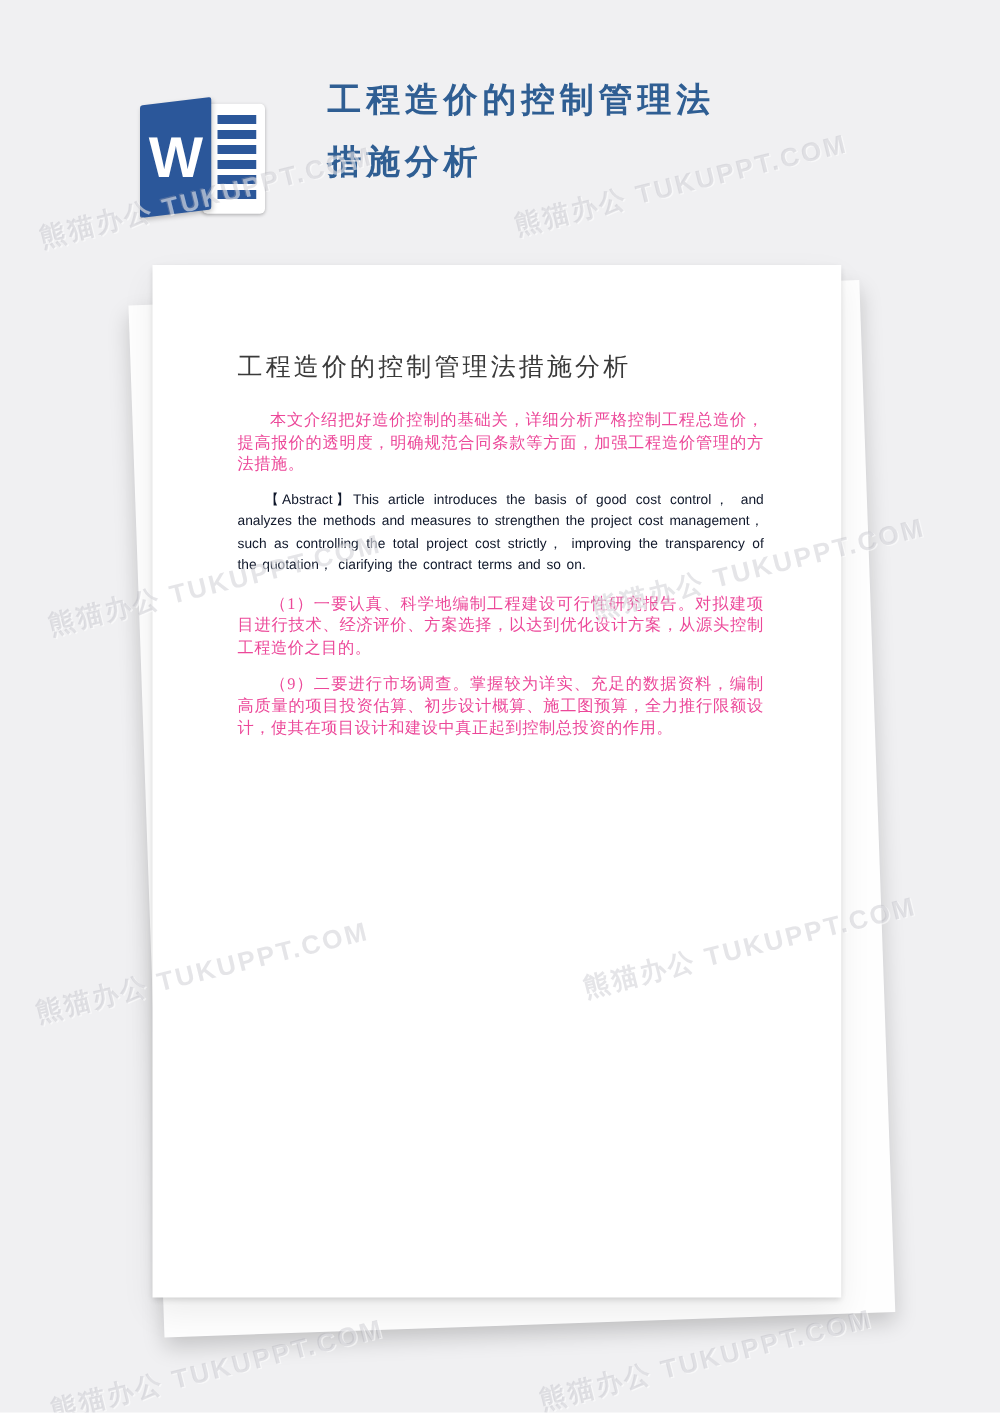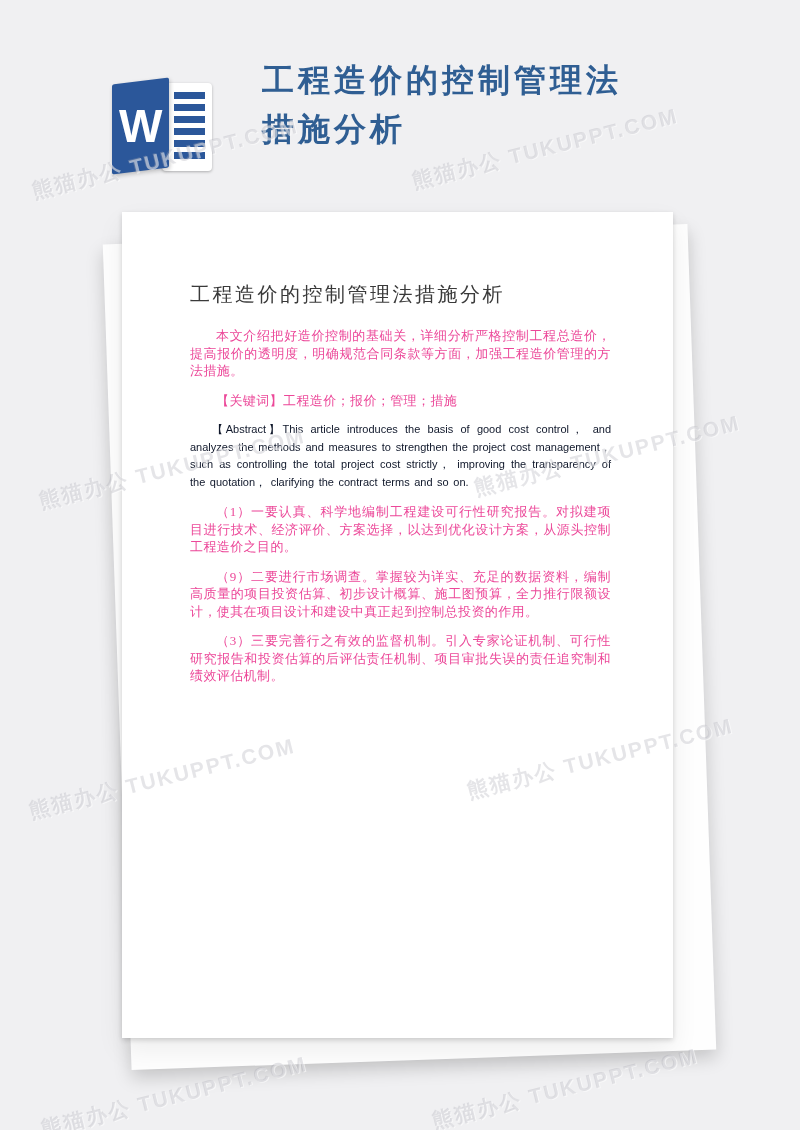--- a/index.html
+++ b/index.html
@@ -30,21 +30,21 @@
     box-shadow:1px 2px 4px rgba(0,0,0,0.22);
     display:flex; align-items:center; justify-content:center;
   }
   .flag-w {
     color:#fff; font:700 46px/1 "Liberation Sans", sans-serif;
     transform:skewY(7deg);
   }
   .main-title {
     position:absolute; left:262px; top:56px; width:480px; z-index:5;
     font-family:"Liberation Serif", serif;
-    font-weight:700; font-size:32px; line-height:49px;
+    font-weight:700; font-size:27px; line-height:49px;
     letter-spacing:4px; color:#2f5e93;
   }
 
   
   .page-back {
     position:absolute; left:117px; top:234px; width:585px; height:826px;
     background:#fefefe; transform:rotate(-2deg); z-index:1;
     box-shadow:0 8px 18px rgba(0,0,0,0.18);
   }
   .page-front {
@@ -97,25 +97,23 @@
   <h1 class="main-title">
       <div>工程造价的控制管理法</div>
       <div>措施分析</div>
     </h1>
 
   <div class="page-back"></div>
   <div class="page-front">
     <h2 class="doc-title">工程造价的控制管理法措施分析</h2>
     <div id="doc-body">
         <p class="p cn">本文介绍把好造价控制的基础关，详细分析严格控制工程总造价，提高报价的透明度，明确规范合同条款等方面，加强工程造价管理的方法措施。</p>
-        <p class="p cn">【关键词】工程造价；报价；管理；措施</p>
         <p class="p en">【Abstract】This article introduces the basis of good cost control， and analyzes the methods and measures to strengthen the project cost management， such as controlling the total project cost strictly， improving the transparency of the quotation， clarifying the contract terms and so on.</p>
         <p class="p cn">（1）一要认真、科学地编制工程建设可行性研究报告。对拟建项目进行技术、经济评价、方案选择，以达到优化设计方案，从源头控制工程造价之目的。</p>
         <p class="p cn">（9）二要进行市场调查。掌握较为详实、充足的数据资料，编制高质量的项目投资估算、初步设计概算、施工图预算，全力推行限额设计，使其在项目设计和建设中真正起到控制总投资的作用。</p>
-        <p class="p cn">（3）三要完善行之有效的监督机制。引入专家论证机制、可行性研究报告和投资估算的后评估责任机制、项目审批失误的责任追究制和绩效评估机制。</p>
       </div>
   </div>
 
   <div id="watermarks">
       <div class="wm" style="left: 165px; top: 158px;">熊猫办公 TUKUPPT.COM</div>
       <div class="wm" style="left: 545px; top: 148px;">熊猫办公 TUKUPPT.COM</div>
       <div class="wm" style="left: 172px; top: 468px;">熊猫办公 TUKUPPT.COM</div>
       <div class="wm" style="left: 607px; top: 455px;">熊猫办公 TUKUPPT.COM</div>
       <div class="wm" style="left: 162px; top: 778px;">熊猫办公 TUKUPPT.COM</div>
       <div class="wm" style="left: 600px; top: 758px;">熊猫办公 TUKUPPT.COM</div>

